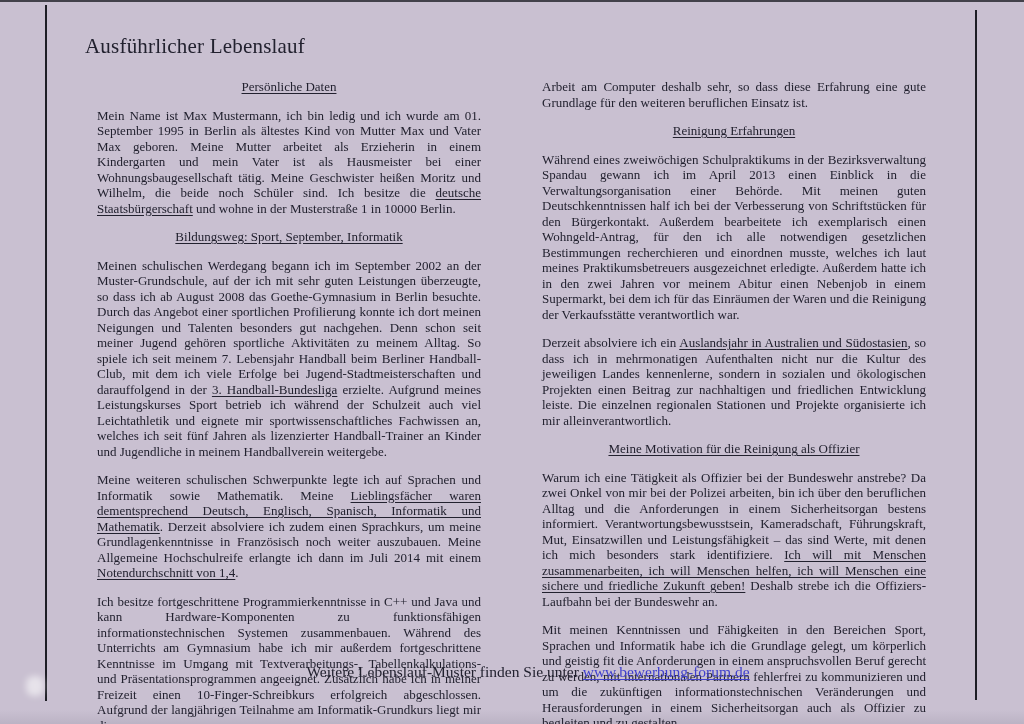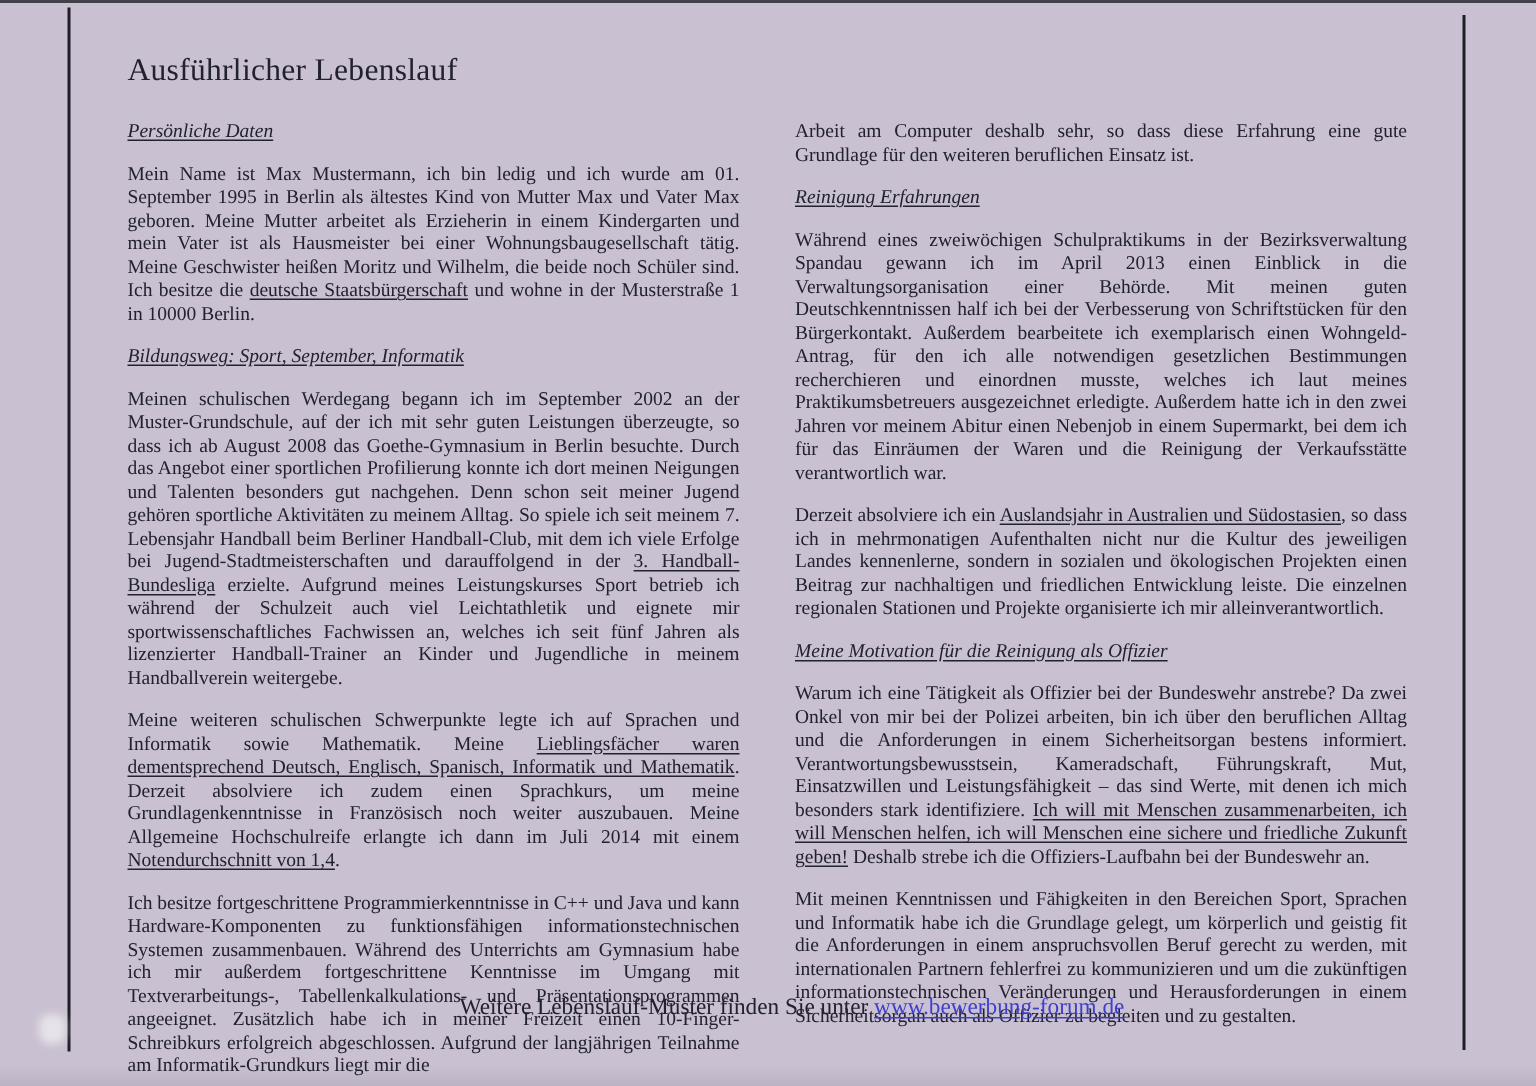--- a/index.html
+++ b/index.html
@@ -50,24 +50,23 @@
     font-size: 13px;
     line-height: 15.5px;
     text-align: justify;
     text-justify: inter-word;
   }
   .col > div:first-child { margin-top: 0; }
   .heading {
     margin: 13px 0;
     text-decoration: underline;
     text-underline-offset: 2px;
-    text-align: left;
-    font-style: italic;
+    text-align: center;
   }
-  .para { margin: 13px 0; }
+  .para { margin: 13px 12px; }
   .u { text-decoration: underline; text-underline-offset: 2px; }
 
   .footer {
     position: absolute; left: 0; top: 663px; width: 1024px;
     text-align: center; font-size: 15.5px; line-height: 18px; padding-left: 16px;
   }
   .footer a {
     color: #3f3fce; text-decoration: underline; cursor: pointer;
     text-underline-offset: 2px;
   }

